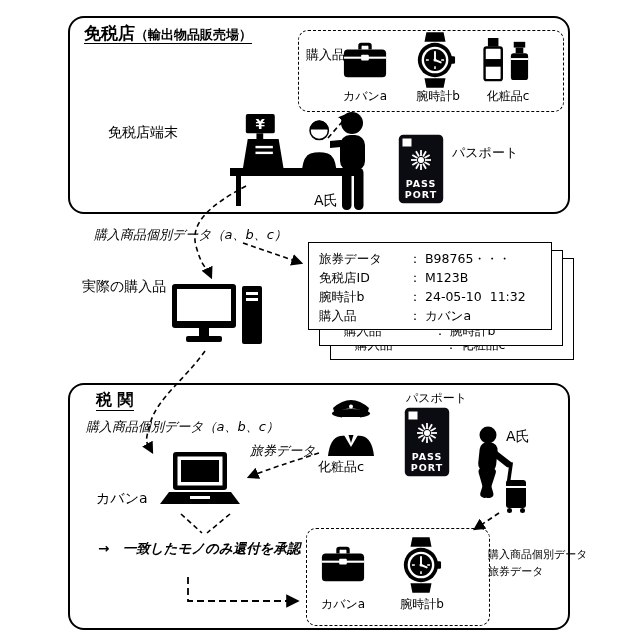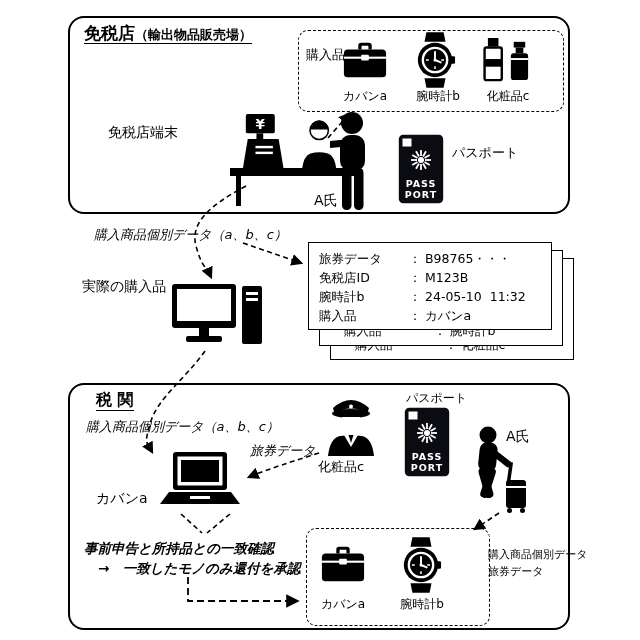--- a/index.html
+++ b/index.html
@@ -266,21 +266,20 @@
       <rect x="21" y="8" width="38" height="22" fill="#000"></rect>
       <polygon points="9,40 71,40 80,52 0,52" fill="#000"></polygon>
       <rect x="30" y="44" width="20" height="3" fill="#fff"></rect>
     </svg>
   </div>
   <div class="lbl" style="left:96px; top:490px; font-size:14px;">カバンa</div>
 
   <div class="lbl it" style="left:250px; top:442px;">旅券データ</div>
 
   <div class="lbl it bold" style="left:84px; top:538px; font-size:13.5px; line-height:20px;">
-    <div>事前申告と所持品との一致確認</div>
     <div style="padding-left:14px;font-style:italic;">→　一致したモノのみ還付を承認</div>
   </div>
 
   <div class="dash-box" style="left:306px; top:528px; width:184px; height:98px;"></div>
   <div class="icon" style="left:320px; top:544px;">
     <svg width="46" height="40" viewBox="0 0 48 40">
       <path d="M17,9 v-4 a3,3 0 0 1 3,-3 h8 a3,3 0 0 1 3,3 v4 h-3.4 v-3 a1.2,1.2 0 0 0 -1.2,-1 h-4.8 a1.2,1.2 0 0 0 -1.2,1 v3 z" fill="#000"></path>
       <rect x="2" y="9" width="44" height="29" rx="4" fill="#000"></rect>
       <rect x="2" y="16.5" width="44" height="2.2" fill="#fff"></rect>
       <rect x="20" y="14.5" width="8" height="6" rx="1" fill="#fff"></rect>

